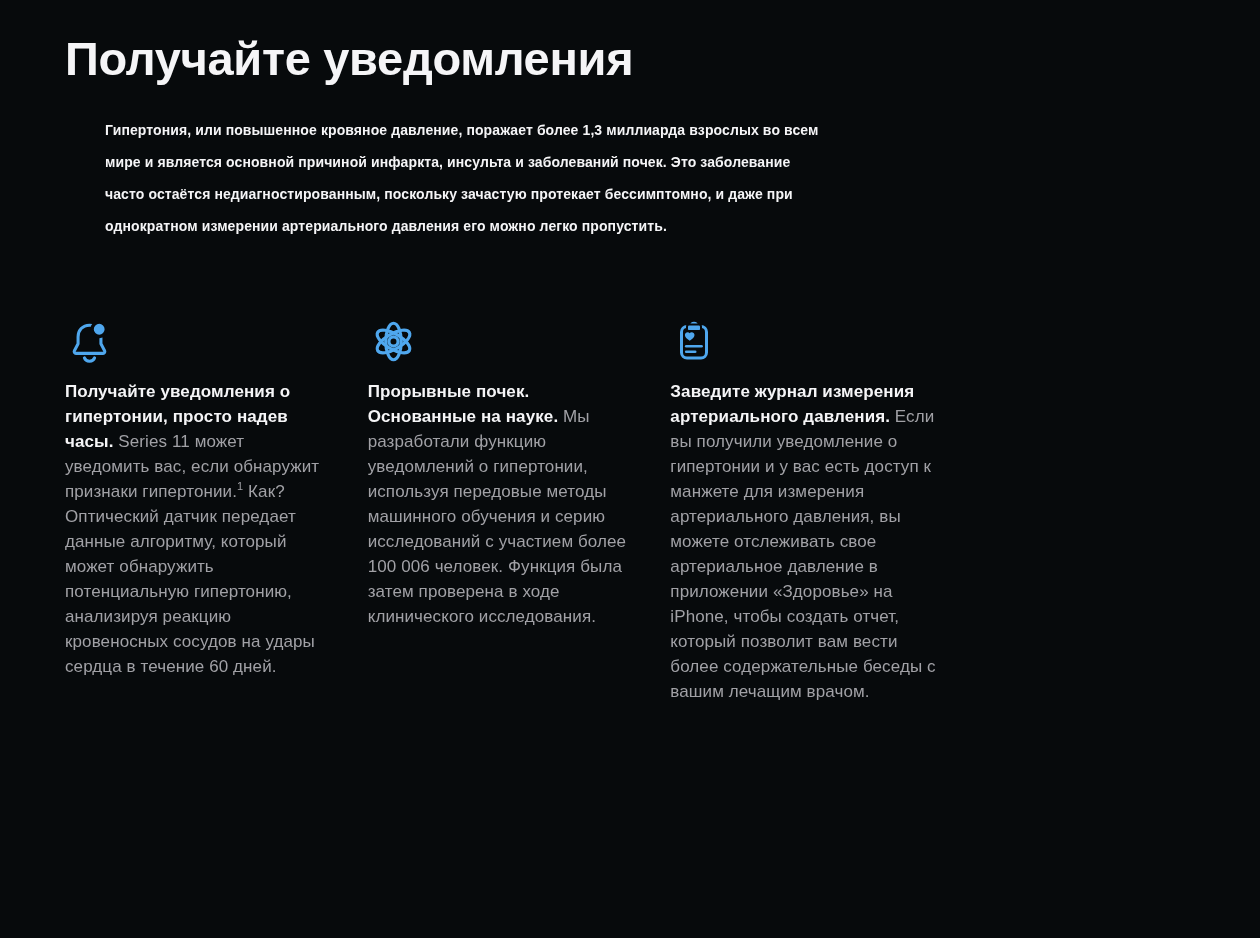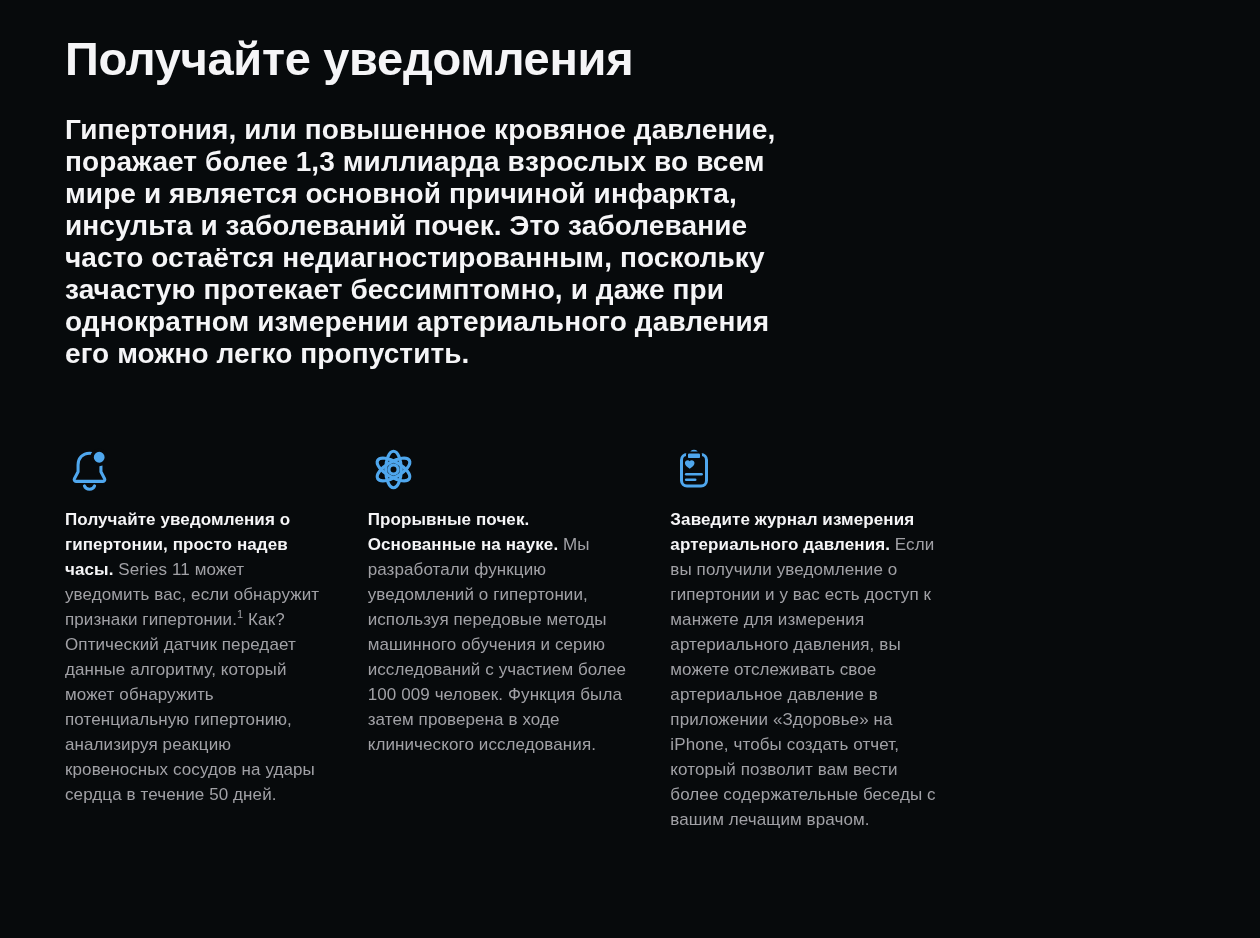--- a/index.html
+++ b/index.html
@@ -22,24 +22,25 @@
     font-size:47px;
     line-height:57px;
     font-weight:700;
     letter-spacing:-0.3px;
   }
   h1 .line{display:block;}
   .intro{
     margin-top:27px;
     max-width:714px;
     color:var(--text-primary);
-    font-size:28px;
+    font-size:14px;
     line-height:32px;
     font-weight:600;
     letter-spacing:0.1px;
+    margin-left:40px;
   }
   .columns{
     margin-top:74px;
     display:grid;
     grid-template-columns:repeat(3,1fr);
     column-gap:36px;
   }
   .feature{min-width:0;}
   .icon-wrap{
     height:63px;
@@ -86,35 +87,35 @@
 
     <div class="feature">
       <div class="icon-wrap">
         <svg width="49" height="50" viewBox="0 0 48 48" aria-hidden="true">
           <path class="st rnd" d="M24 8.5c-6.8 0-11.2 5-11.2 11.6v6.6l-3.6 6.8c-.6 1.2.2 2.6 1.5 2.6h26.6c1.3 0 2.1-1.4 1.5-2.6l-3.6-6.8v-6.6C35.2 13.5 30.8 8.5 24 8.5z"></path>
           <path class="st rnd" d="M19 40.5a5.2 4.6 0 0 0 10 0"></path>
           <circle class="fl cut" cx="33.5" cy="12.5" r="7" stroke-width="3.4"></circle>
         </svg>
       </div>
       <p>
-        <span class="lead">Получайте уведомления о гипертонии, просто надев часы.</span><span> Series 11 может уведомить вас, если обнаружит признаки гипертонии.</span><sup class="fn">1</sup><span> Как? Оптический датчик передает данные алгоритму, который может обнаружить потенциальную гипертонию, анализируя реакцию кровеносных сосудов на удары сердца в течение 50 дней.</span>
+        <span class="lead">Получайте уведомления о гипертонии, просто надев часы.</span><span> Series 11 может уведомить вас, если обнаружит признаки гипертонии.</span><sup class="fn">1</sup><span> Как? Оптический датчик передает данные алгоритму, который может обнаружить потенциальную гипертонию, анализируя реакцию кровеносных сосудов на удары сердца в течение 60 дней.</span>
       </p>
     </div>
 
     <div class="feature">
       <div class="icon-wrap">
         <svg width="51" height="51" viewBox="0 0 48 48" aria-hidden="true">
           <ellipse class="st" cx="24" cy="24" rx="17.2" ry="7.3" transform="rotate(90 24 24)"></ellipse>
           <ellipse class="st" cx="24" cy="24" rx="17.2" ry="7.3" transform="rotate(30 24 24)"></ellipse>
           <ellipse class="st" cx="24" cy="24" rx="17.2" ry="7.3" transform="rotate(150 24 24)"></ellipse>
           <circle class="st" cx="24" cy="24" r="4.3"></circle>
         </svg>
       </div>
       <p>
-        <span class="lead">Прорывные почек. Основанные на науке.</span><span> Мы разработали функцию уведомлений о гипертонии, используя передовые методы машинного обучения и серию исследований с участием более 100 009 человек. Функция была затем проверена в ходе клинического исследования.</span>
+        <span class="lead">Прорывные почек. Основанные на науке.</span><span> Мы разработали функцию уведомлений о гипертонии, используя передовые методы машинного обучения и серию исследований с участием более 100 006 человек. Функция была затем проверена в ходе клинического исследования.</span>
       </p>
     </div>
 
     <div class="feature">
       <div class="icon-wrap">
         <svg width="48" height="51" viewBox="0 0 48 48" aria-hidden="true">
           <rect class="st rnd" x="11.5" y="9" width="25" height="31.5" rx="5.5"></rect>
           <circle class="fl" cx="24" cy="8.2" r="4"></circle>
           <rect class="fl cut" x="17" y="7" width="14" height="6.6" rx="2.2" stroke-width="2"></rect>
           <path class="fl" d="M19.7 23.2c-3-2-4.8-3.6-4.8-5.7 0-1.6 1.3-2.8 2.8-2.8.9 0 1.6.4 2 1 .4-.6 1.1-1 2-1 1.5 0 2.8 1.2 2.8 2.8 0 2.1-1.8 3.7-4.8 5.7z"></path>

